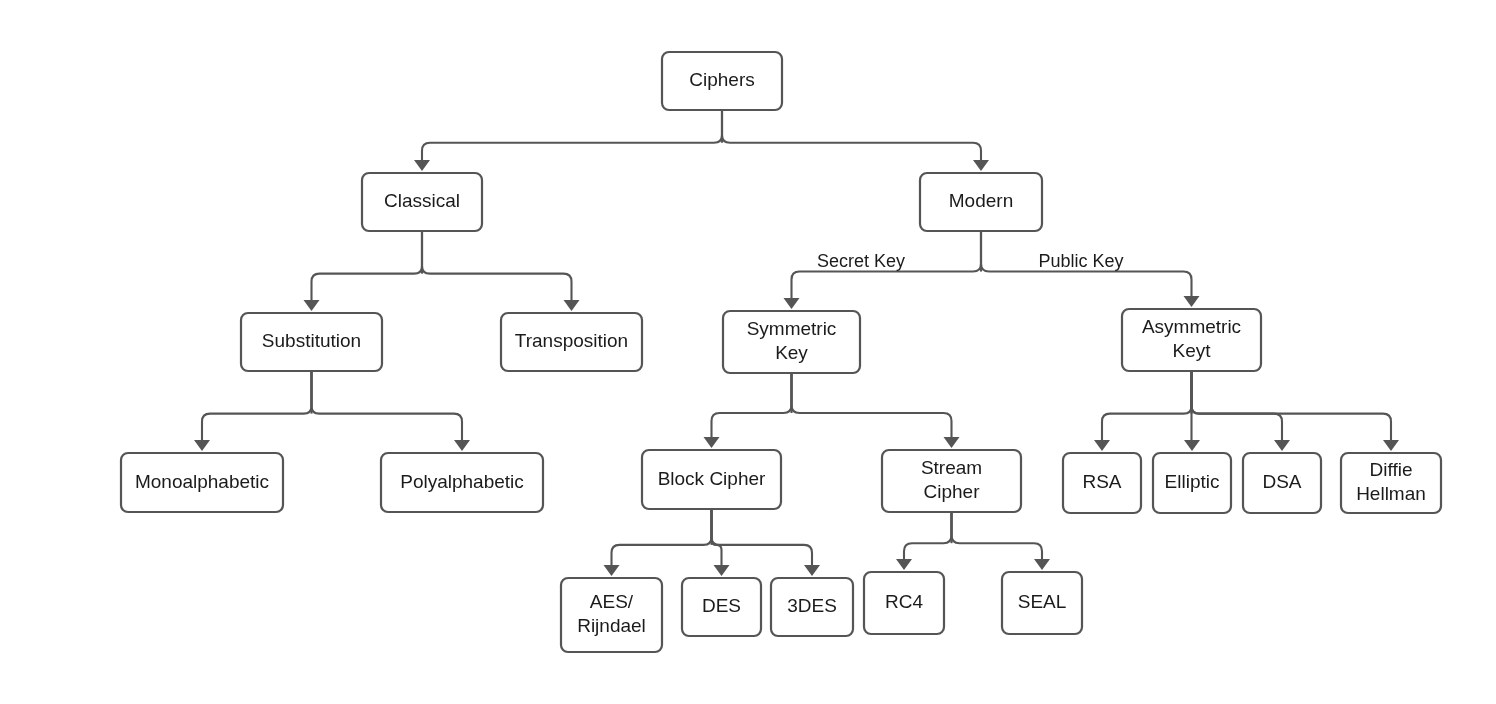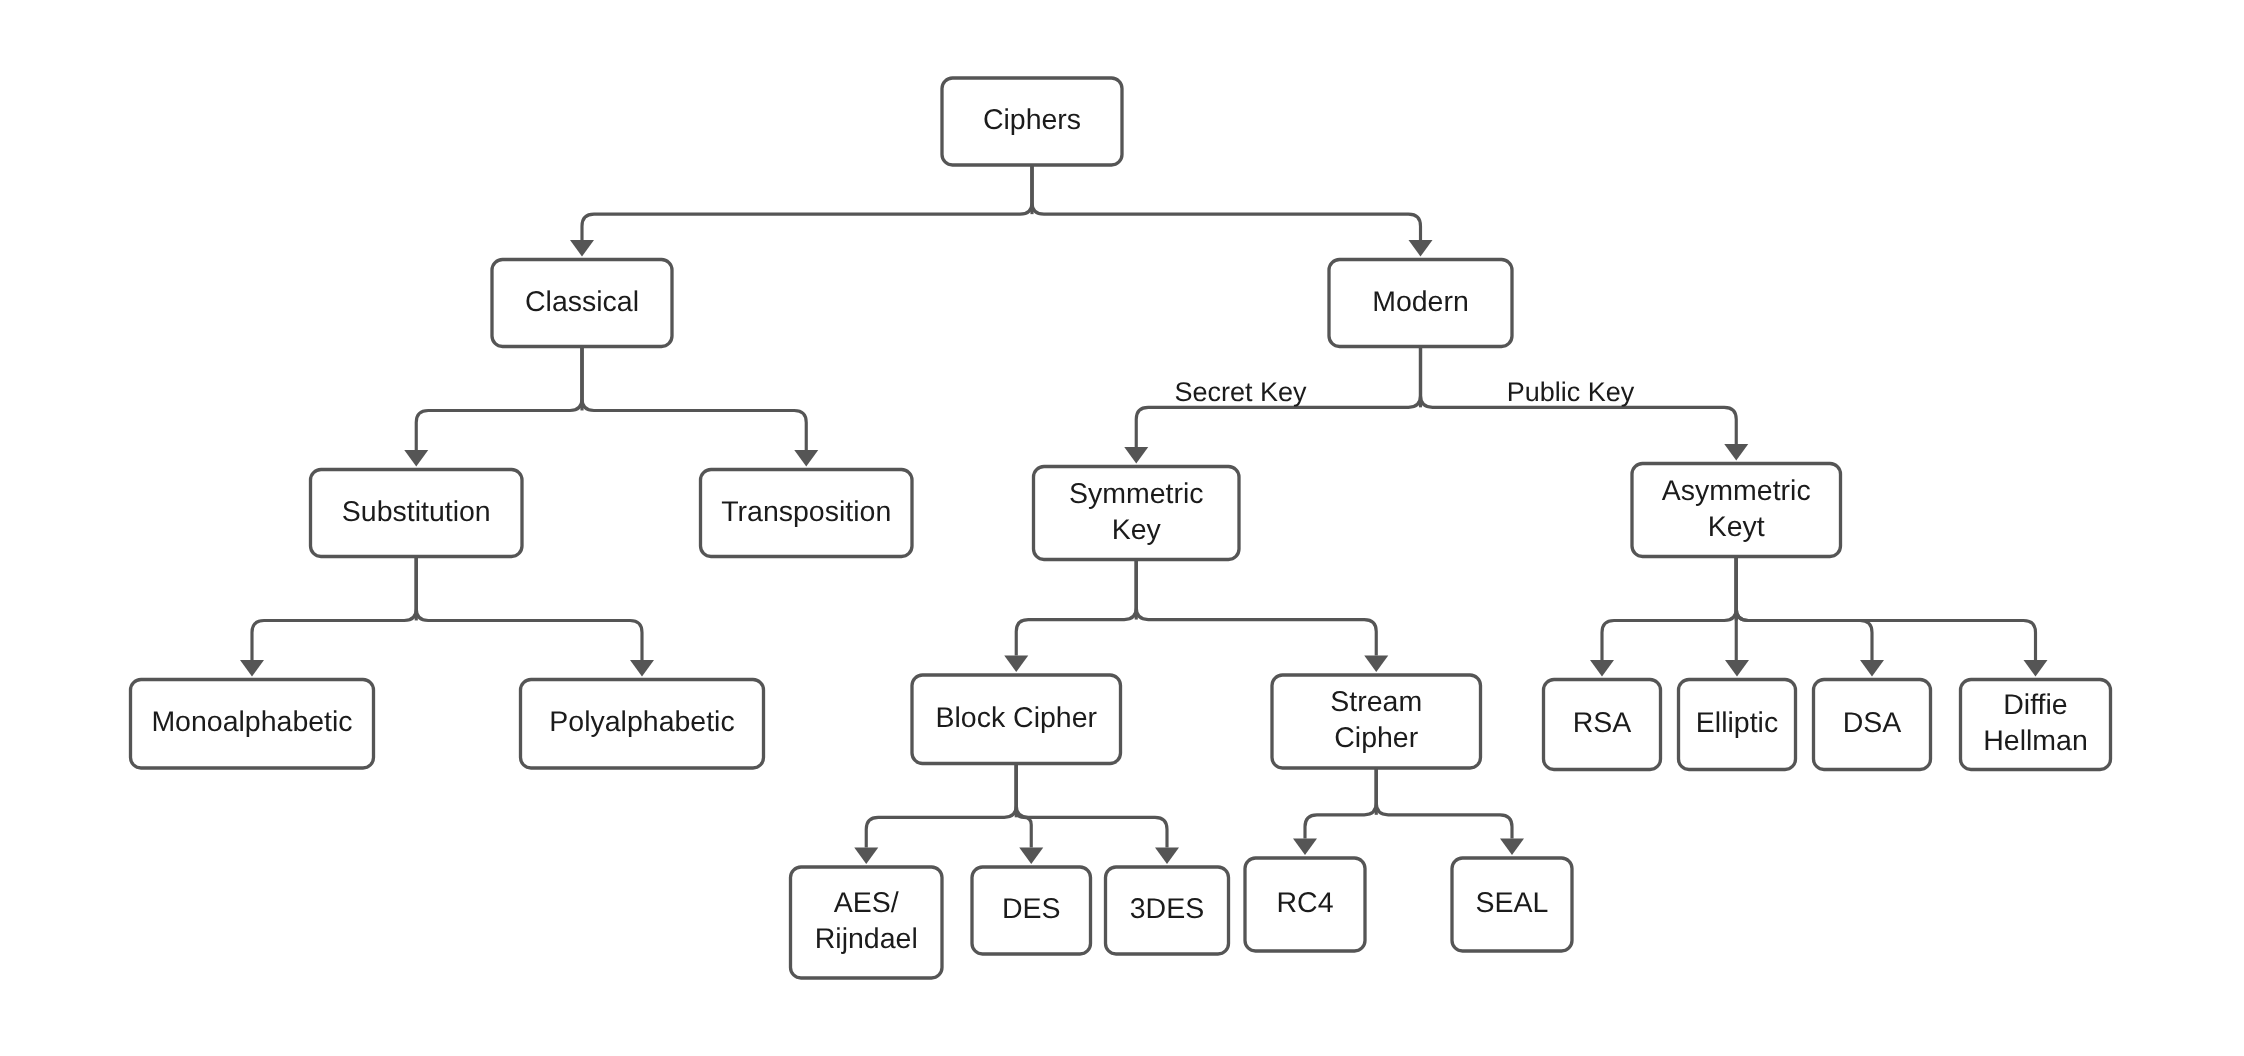--- a/index.html
+++ b/index.html
@@ -12,20 +12,21 @@
     width: 1496px;
     height: 704px;
     overflow: hidden;
     font-family: "Liberation Sans", sans-serif;
   }
   #diagram-root {
     position: relative;
     width: 1344px;
     height: 704px;
     background: #ffffff;
+    margin-left: 34px;
   }
   svg#tree-svg {
     display: block;
     width: 1496px;
     height: 704px;
   }
   .node-box {
     fill: #ffffff;
     stroke: #555555;
     stroke-width: 2.2;

